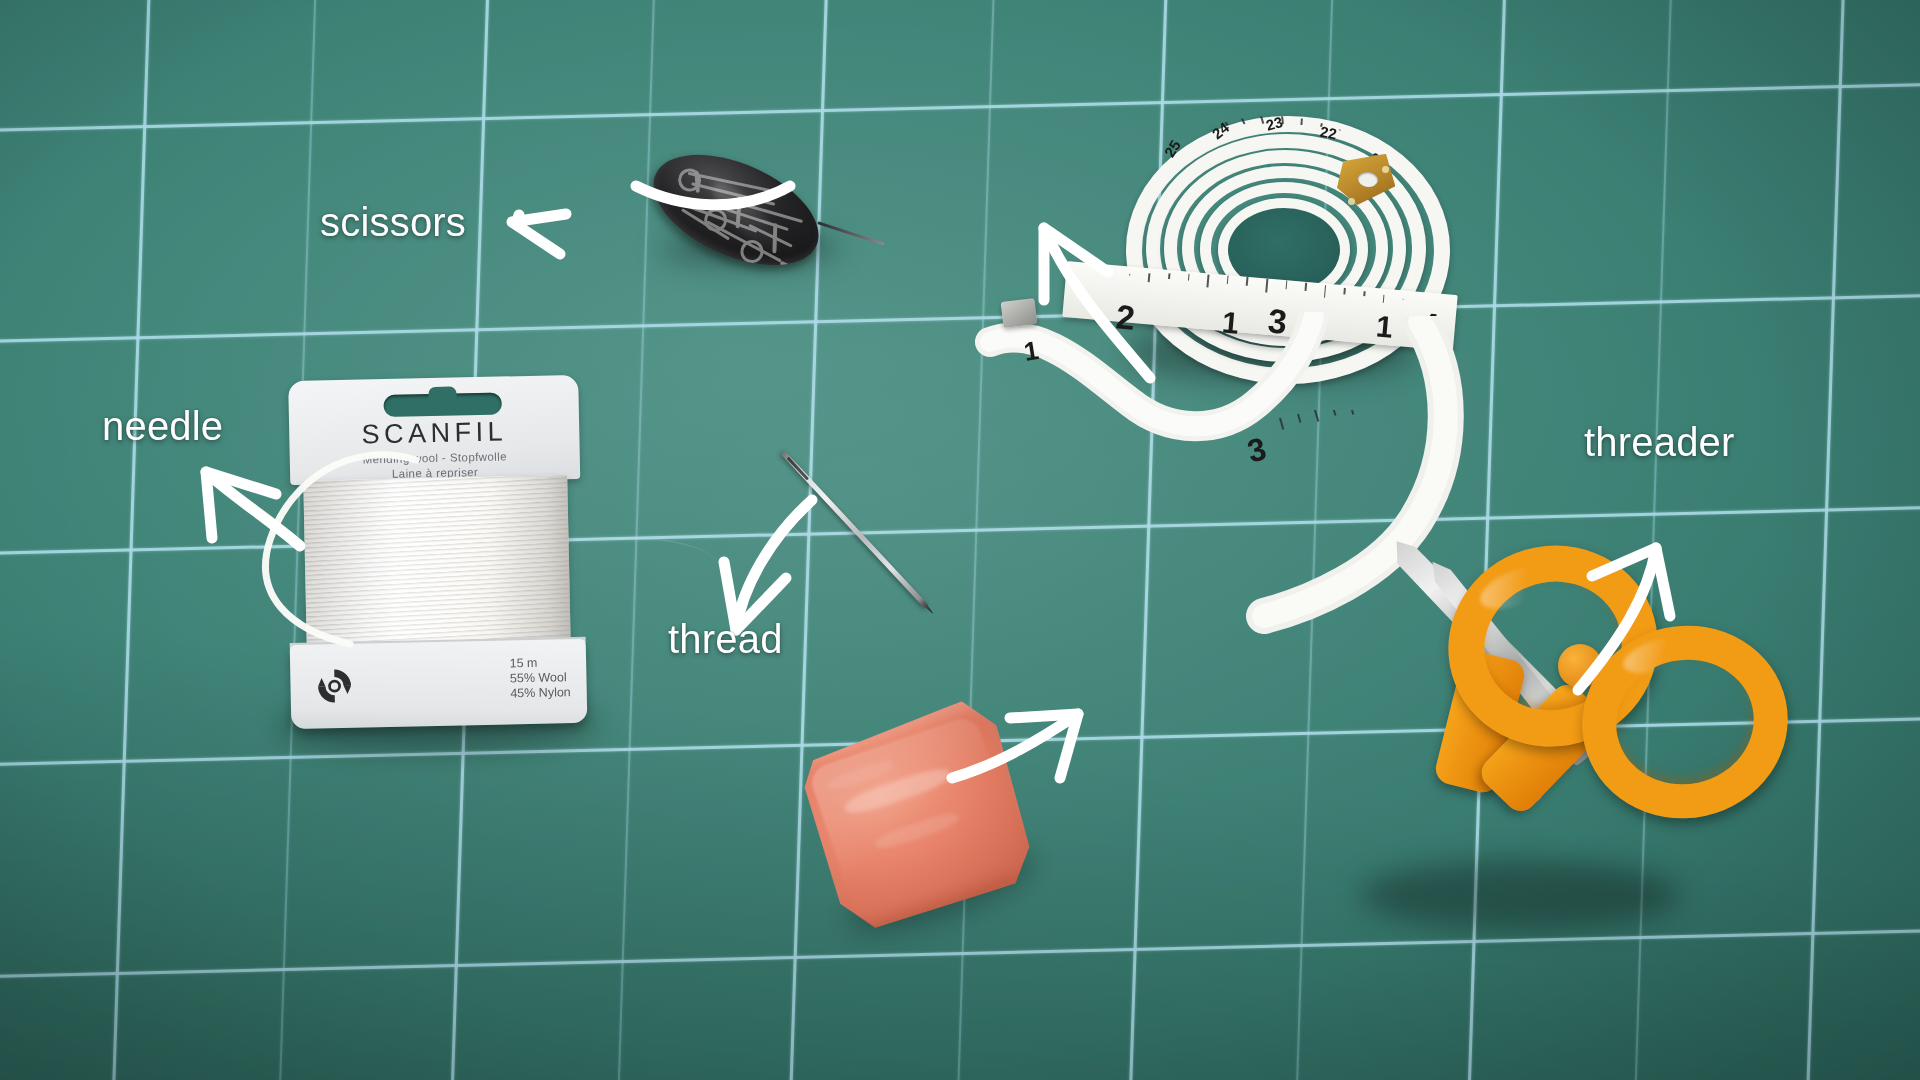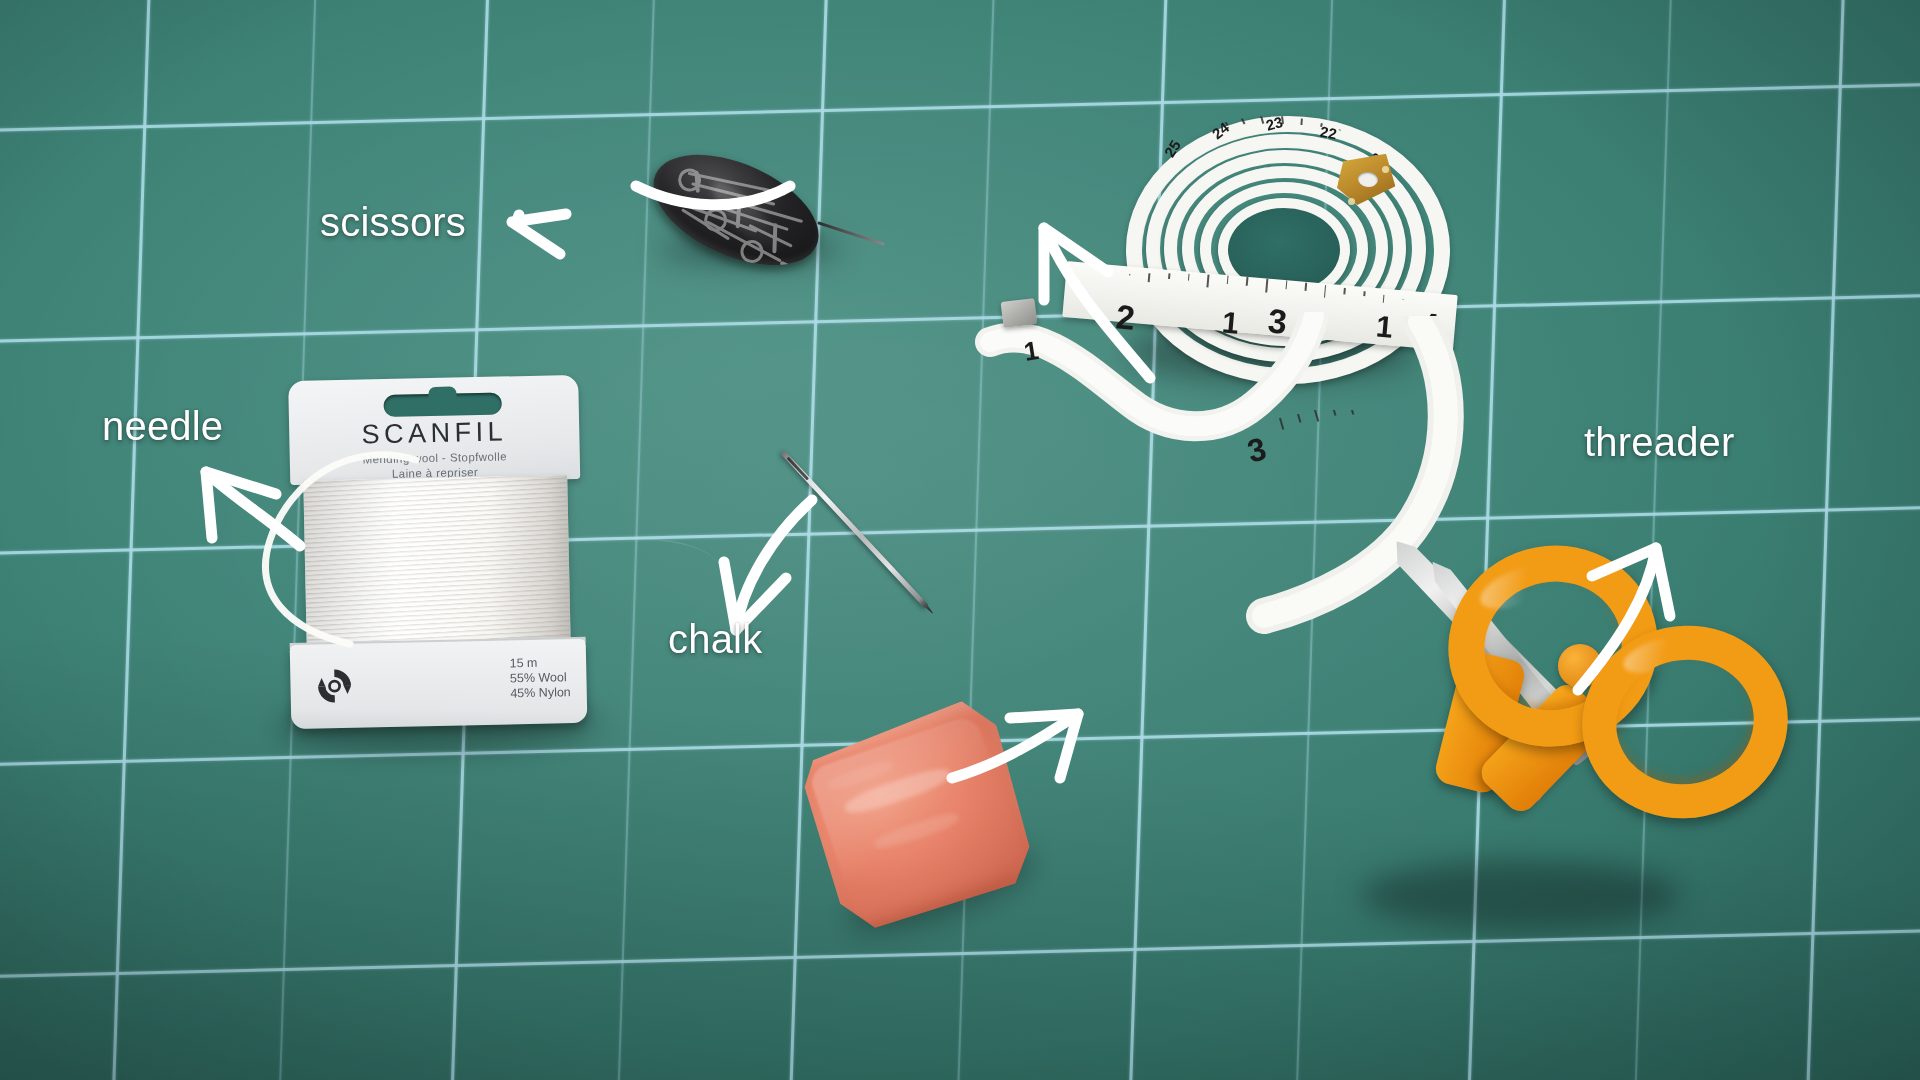--- a/index.html
+++ b/index.html
@@ -414,16 +414,16 @@
       <path d="M952 778 C1000 764 1042 738 1078 714"></path>
       <path d="M1078 714 L1010 718 M1078 714 L1060 778"></path>
 
       <path name="sc" d="M1578 690 C1620 640 1648 596 1656 548"></path>
       <path d="M1656 548 L1592 576 M1656 548 L1670 616"></path>
     </g>
   </svg>
 
   <div class="label" id="lbl-threader">scissors</div>
   <div class="label" id="lbl-thread">needle</div>
-  <div class="label" id="lbl-needle">chalk</div>
+  <div class="label" id="lbl-needle">thread</div>
   <div class="label" id="lbl-scissors">threader</div>
 
 </div>
 
 </body></html>

